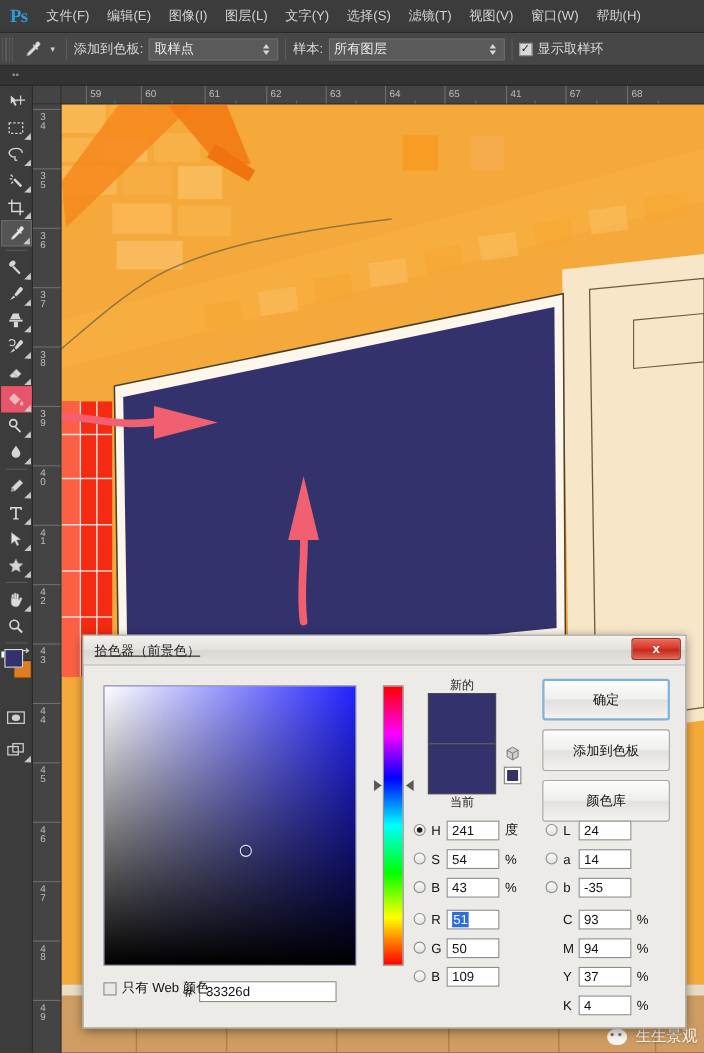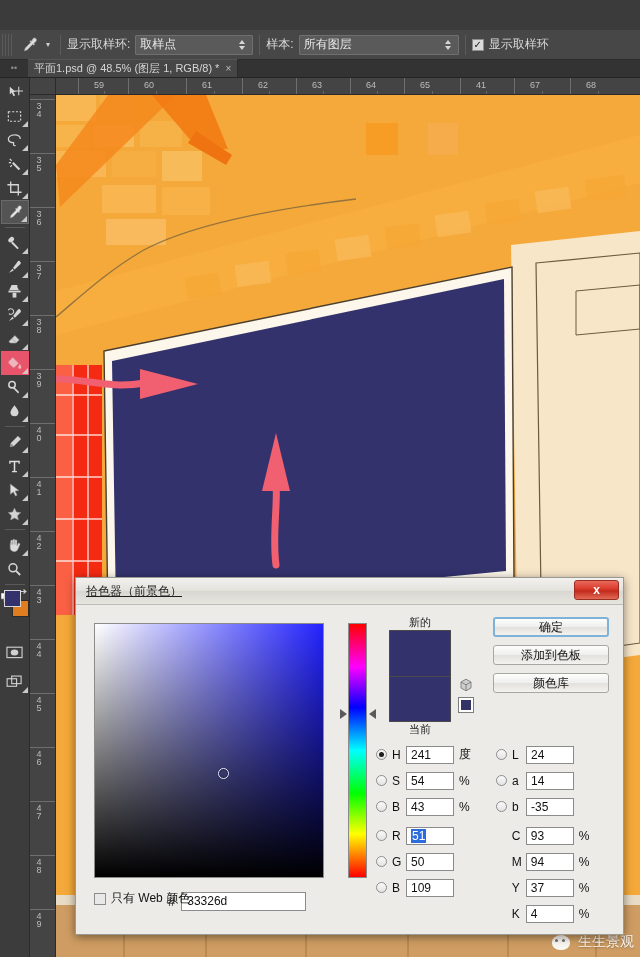--- a/index.html
+++ b/index.html
@@ -139,21 +139,21 @@
   .ruler-h {
     position:absolute; left:56px; top:78px; width:584px; height:17px;
     background:#444; border-bottom:1px solid #2a2a2a; overflow:hidden;
   }
   .ruler-v {
     position:absolute; left:30px; top:95px; width:26px; height:862px;
     background:#444; border-right:1px solid #2a2a2a; overflow:hidden;
   }
   .rh-tick { position:absolute; top:0; width:1px; height:17px; background:#6e6e6e; }
   .rh-tick.minor { height:4px; top:13px; background:#666; }
-  .rh-lbl { position:absolute; top:2px; color:#bdbdbd; font-size:9px; padding-left:14px; }
+  .rh-lbl { position:absolute; top:2px; color:#bdbdbd; font-size:9px; padding-left:2px; }
   .rv-tick { position:absolute; left:0; height:1px; width:26px; background:#6e6e6e; }
   .rv-lbl {
     position:absolute; left:4px; color:#bdbdbd; font-size:9px;
     writing-mode:vertical-rl; text-orientation:upright; letter-spacing:-2px;
   }
 
   
   .canvas-wrap {
     position:absolute; left:56px; top:95px; width:584px; height:862px;
     overflow:hidden; background:#c9874a;
@@ -224,21 +224,21 @@
     display:flex;align-items:center;justify-content:center;
   }
   .pv-websafe {
     position:absolute; left:74px; top:82px; width:16px; height:16px;
     border:1px solid #7d7d7d; background:#fff; padding:2px;
   }
   .pv-websafe i { display:block; width:100%; height:100%; }
 
   .btn-col { position:absolute; right:14px; top:12px; width:116px; }
   .dlg-btn {
-    width:116px; height:20px; margin-bottom:8px;
+    width:116px; height:38px; margin-bottom:8px;
     background:linear-gradient(to bottom,#fdfdfd 0%,#efefed 48%,#e2e1dd 52%,#f3f2ef 100%);
     border:1px solid #a8a7a2; border-radius:3px;
     color:#111; font-size:12px;
     display:flex; align-items:center; justify-content:center;
   }
   .dlg-btn.primary { border:2px solid #7fb2d8; }
   .dlg-btn.gap { margin-top:8px;text-align:center; }
 
   
   .fields { position:absolute; left:300px; top:138px; width:236px; }
@@ -292,31 +292,44 @@
     content:''; position:absolute; left:3px; top:4px;
     width:3px;height:3px;border-radius:50%; background:#6f6f6f;
     box-shadow:7px 0 0 #6f6f6f;
   }
 </style>
 </head>
 <body>
 
 <div id="app">
 
+  <div class="menubar">
+    <div class="ps-logo">Ps</div>
+    <div class="menu-item">文件(F)</div>
+    <div class="menu-item">编辑(E)</div>
+    <div class="menu-item">图像(I)</div>
+    <div class="menu-item">图层(L)</div>
+    <div class="menu-item">文字(Y)</div>
+    <div class="menu-item">选择(S)</div>
+    <div class="menu-item">滤镜(T)</div>
+    <div class="menu-item">视图(V)</div>
+    <div class="menu-item">窗口(W)</div>
+    <div class="menu-item">帮助(H)</div>
+  </div>
 
   <div class="optionsbar">
     <div class="grip"></div>
     <div class="tool-preview">
       <svg width="18" height="18" viewBox="0 0 18 18">
         <path d="M13 2.5c1 -1 2.3 -0.6 2.9 0.1c0.7 0.7 0.9 1.9 0 2.8l-2 2l0.8 0.9l-1 1l-1 -1l-5.5 5.6l-2.8 0.9l0.9 -2.8l5.5 -5.6l-1 -1l1 -1l0.9 0.8z" fill="#dcdcdc" stroke="#9a9a9a" stroke-width="0.6"></path>
       </svg>
     </div>
     <div class="opt-caret">▾</div>
     <div class="opt-sep"></div>
-    <div class="opt-label">显示取样环:</div>
+    <div class="opt-label">添加到色板:</div>
     <div class="opt-select w-sample">
       <span class="val">取样点</span>
       <span class="arrows">
         <i class="arr-up"></i>
           <i class="arr-dn"></i>
       </span>
     </div>
     <div class="opt-sep"></div>
     <div class="opt-label">样本:</div>
     <div class="opt-select w-layers">
@@ -328,24 +341,20 @@
     </div>
     <div class="opt-sep"></div>
     <div class="opt-check">
       <span class="chk">✓</span>
       <span class="opt-label">显示取样环</span>
     </div>
   </div>
 
   <div class="tabbar">
     <div class="dots">••</div>
-    <div class="doc-tab">
-      <span>平面1.psd @ 48.5% (图层 1, RGB/8) *</span>
-      <span class="x">×</span>
-    </div>
   </div>
 
   <div class="toolbar">
 
     <div class="tool">
       <svg class="ico" viewBox="0 0 18 18">
           <path d="M4 3l0 8l2 -2l2 4l1.6 -0.8l-1.8 -3.6l2.6 -0.2z" fill="#d6d6d6"></path>
           <path d="M13.5 3v9M9 7.5h9" stroke="#d6d6d6" stroke-width="1.1"></path>
         </svg>
     </div>

